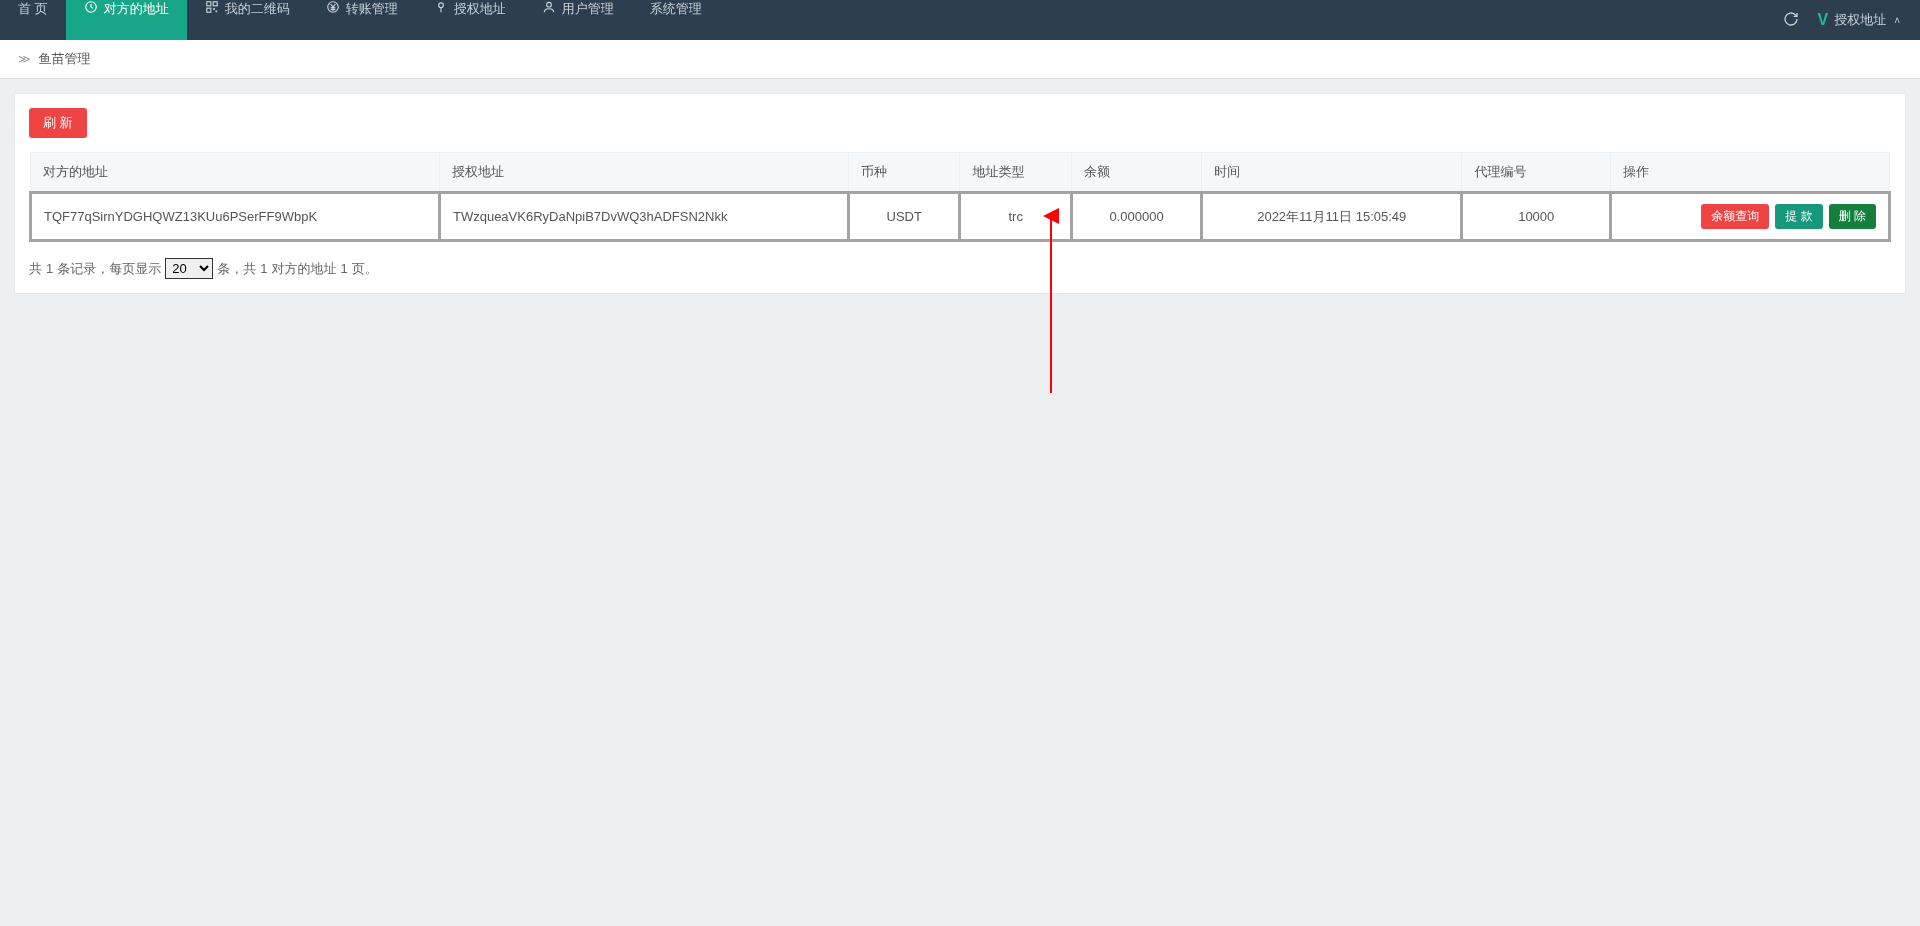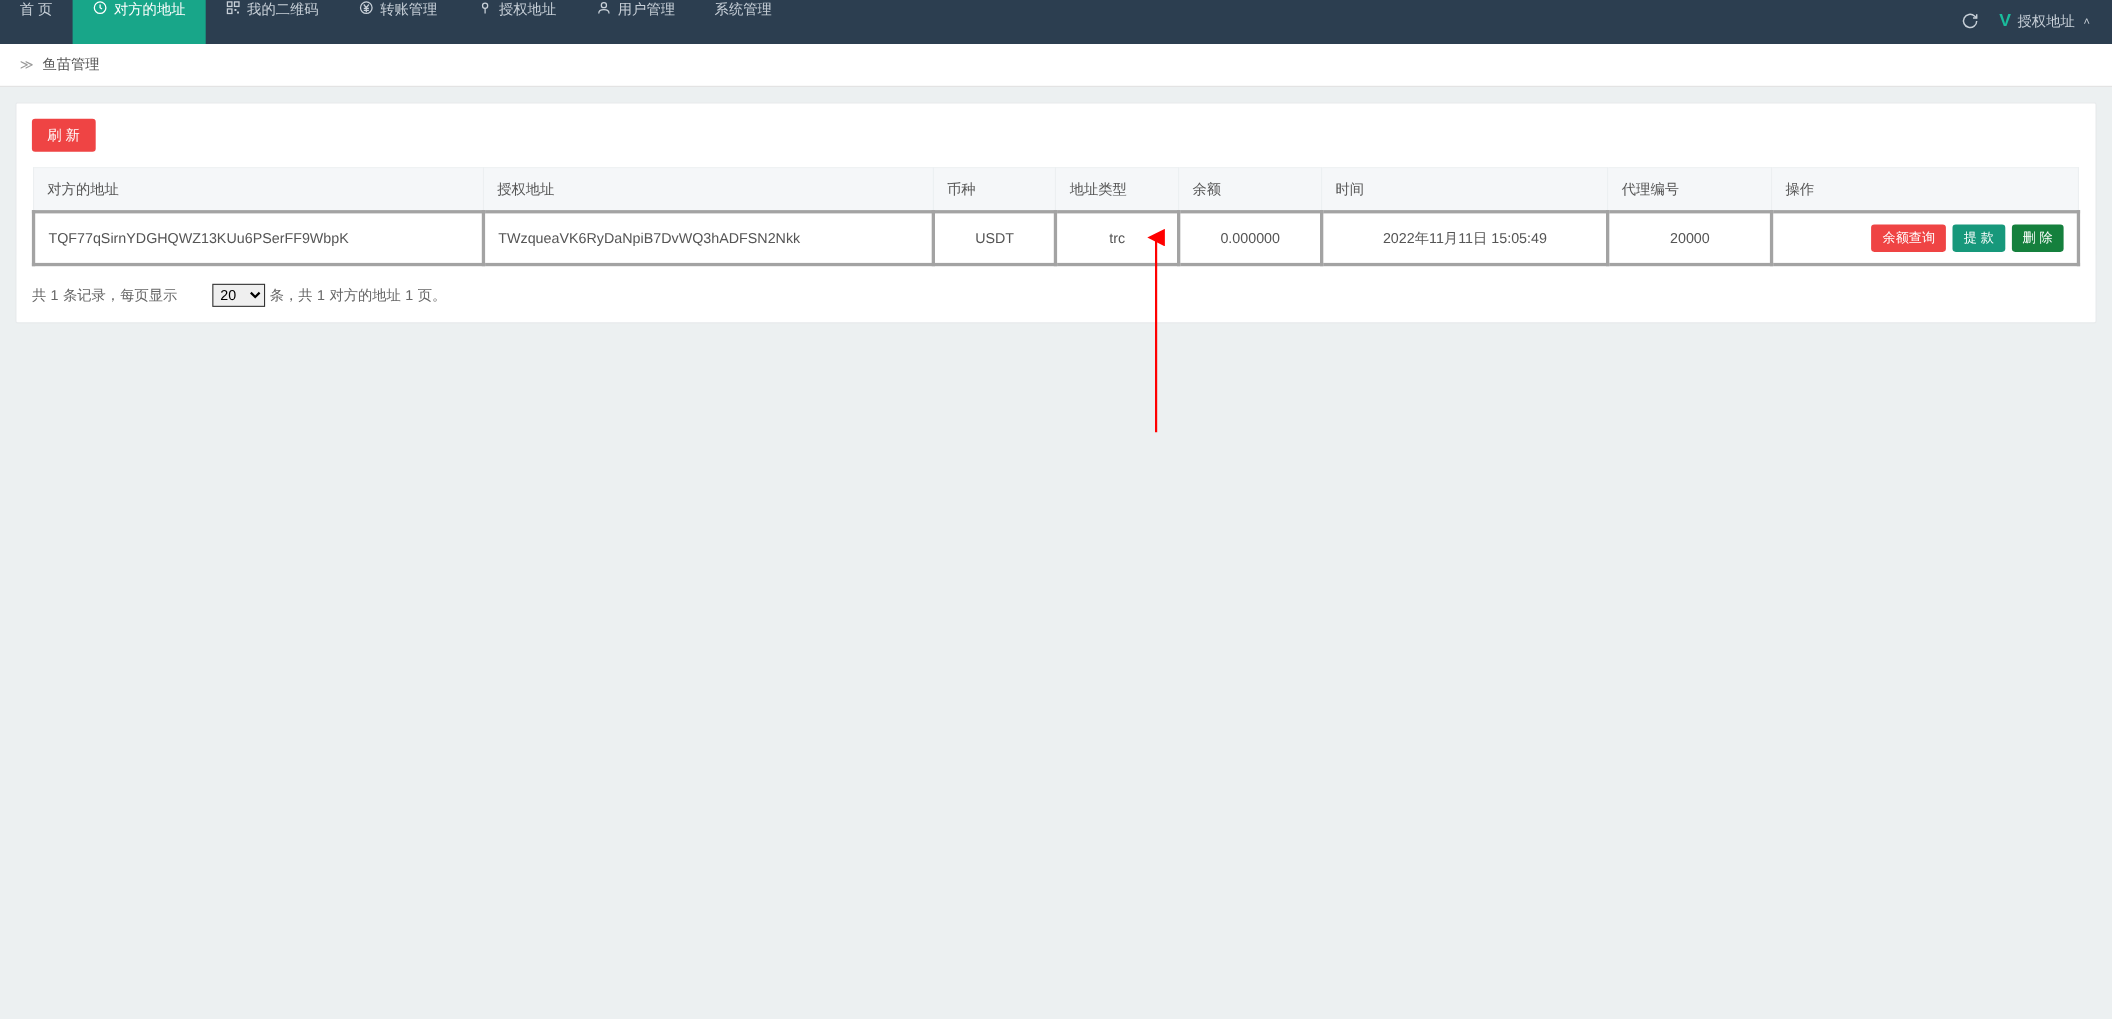--- a/index.html
+++ b/index.html
@@ -126,21 +126,20 @@
     font-size: 13px;
     display: flex;
     align-items: center;
     gap: 4px;
     flex-wrap: wrap;
   }
   .pager select {
     font-size: 13px;
     padding: 1px 2px;
     border: 1px solid #333;
-    margin-left: 28px;
   }
 
   
   .annotation-arrow {
     position: absolute;
     pointer-events: none;
   }
 </style>
 </head>
 <body>
@@ -250,21 +249,21 @@
         </tr>
       </thead>
       <tbody>
         <tr>
           <td>TQF77qSirnYDGHQWZ13KUu6PSerFF9WbpK</td>
           <td>TWzqueaVK6RyDaNpiB7DvWQ3hADFSN2Nkk</td>
           <td class="center">USDT</td>
           <td class="center">trc</td>
           <td class="center">0.000000</td>
           <td class="center">2022年11月11日 15:05:49</td>
-          <td class="center">20000</td>
+          <td class="center">10000</td>
           <td>
             <div class="actions-cell">
               <button class="btn btn-teal btn-sm">余额查询</button>
               <button class="btn btn-teal-dark btn-sm">提 款</button>
               <button class="btn btn-orange btn-sm">删 除</button>
             </div>
           </td>
         </tr>
       </tbody>
     </table>

